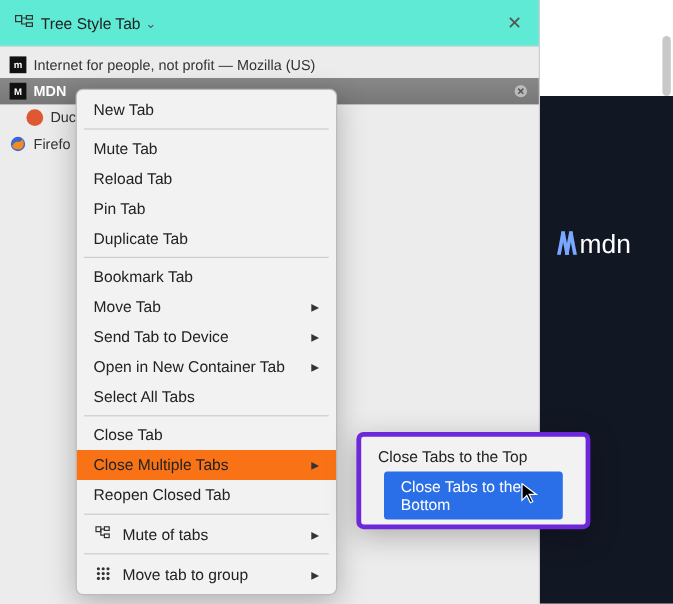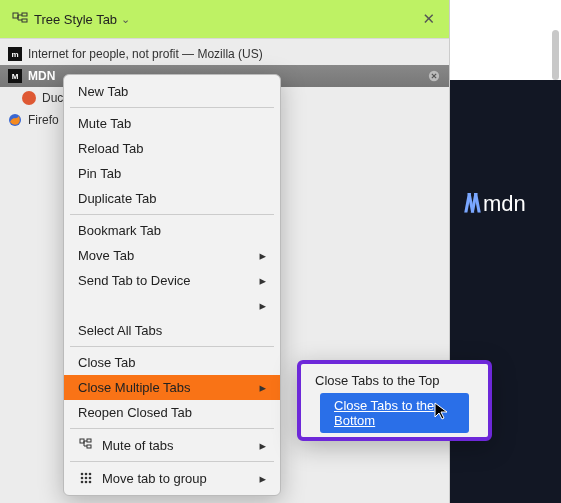--- a/index.html
+++ b/index.html
@@ -16,21 +16,21 @@
     width: 450px;
     height: 503px;
     background: #ececec;
     border-right: 1px solid #ccc;
     position: relative;
   }
   .sidebar-header {
     display: flex;
     align-items: center;
     padding: 8px 12px;
-    background: #bef264;
+    background: #5eead4;
     border-bottom: 1px solid #d8d8d8;
   }
   .sidebar-header .icon-box {
     width: 16px; height: 16px;
     display: flex; align-items: center; justify-content: center;
     margin-right: 6px;
   }
   .sidebar-title {
     font-size: 13px;
     flex: none;
@@ -126,21 +126,20 @@
     border-radius: 6px;
     box-shadow: 0 6px 24px rgba(0,0,0,0.25);
     padding: 4px 0;
     z-index: 20;
   }
   .submenu .menu-item.selected {
     background: #2a6fe8;
     color: #fff;
     border-radius: 3px;
     margin: 0 19px;
-    text-decoration: underline;
   }
   .cursor {
     position: absolute;
     left: 434px;
     top: 402px;
     z-index: 30;
     pointer-events: none;
   }
   .right-pane {
     position: absolute;
@@ -257,20 +256,21 @@
     </div>
   <div class="menu-item">
       <span>Move Tab</span>
       <span class="arrow">▸</span>
     </div>
   <div class="menu-item">
       <span>Send Tab to Device</span>
       <span class="arrow">▸</span>
     </div>
   <div class="menu-item">
+      <span>Open in New Container Tab</span>
       <span class="arrow">▸</span>
     </div>
   <div class="menu-item">
       <span>Select All Tabs</span>
     </div>
   <div class="menu-sep"></div>
   <div class="menu-item">
       <span>Close Tab</span>
     </div>
   <div class="menu-item highlight">

